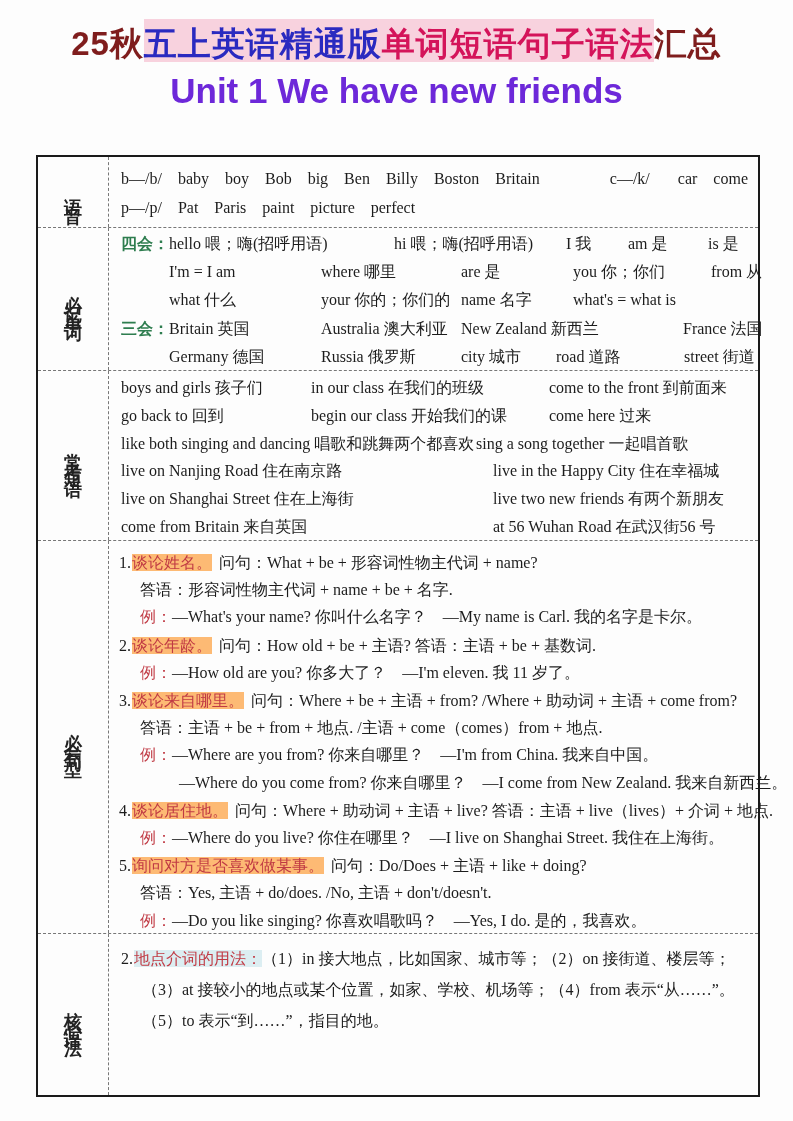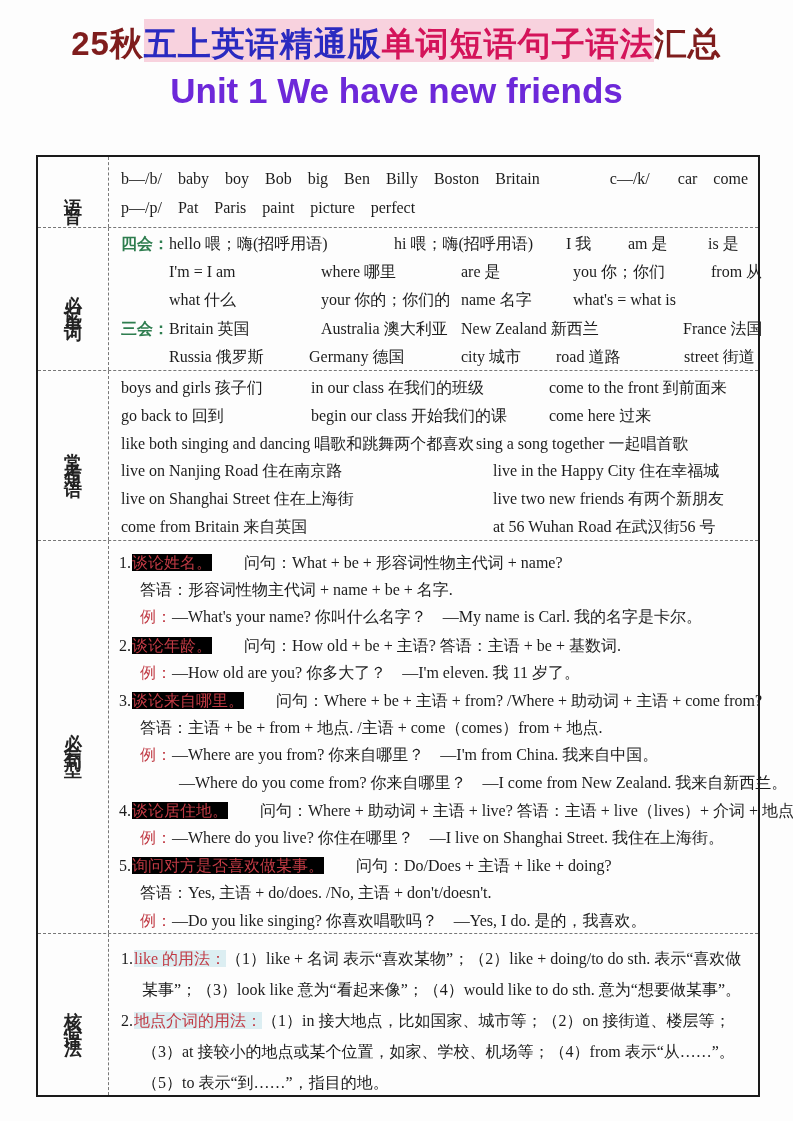--- a/index.html
+++ b/index.html
@@ -79,21 +79,21 @@
 
   
   .p-line { display:flex; line-height:27.8px; font-size:16px; white-space:nowrap; }
 
   
   .s-item { margin-bottom:1px; }
   .s-line { line-height:27.2px; font-size:16px; white-space:nowrap; }
   .s-sub  { padding-left:21px; }
   .s-cont { padding-left:60px; }
   .s-num  { margin-right:1px; }
-  .s-topic{ color:#C03A44; background:#000000; margin-right:32px; }
+  .s-topic{ color:#C03A44; background:#fdba74; margin-right:7px; }
   .ex-label{ color:#C03A44; }
 
   
   .g-item { font-size:16px; line-height:31px; padding-left:21px; text-indent:-21px; }
   .g-topic{ color:#C03A44; background:#DCEEF2; }
 </style>
 </head>
 <body>
 
 <div class="page">
@@ -153,22 +153,22 @@
         </div>
         <div class="w-line">
           <span class="w-key green">三会：</span>
           <span class="cell c152">Britain 英国</span>
           <span class="cell c140">Australia 澳大利亚</span>
           <span class="cell c222">New Zealand 新西兰</span>
           <span class="cell">France 法国</span>
         </div>
         <div class="w-line">
           <span class="w-key"></span>
+          <span class="cell c152">Germany 德国</span>
           <span class="cell c140">Russia 俄罗斯</span>
-          <span class="cell c152">Germany 德国</span>
           <span class="cell c95">city 城市</span>
           <span class="cell c128">road 道路</span>
           <span class="cell">street 街道</span>
         </div>
       </div>
     </div>
 
     <div class="trow r-phrases">
       <div class="tlabel">
         <span class="vert">常考短语</span>
@@ -268,22 +268,19 @@
 
       </div>
     </div>
 
     <div class="trow r-grammar">
       <div class="tlabel">
         <span class="vert">核心语法</span>
       </div>
       <div class="tcontent">
         <div class="g-item">
-          <span class="s-num">1.</span><span class="g-topic">like 的用法：</span><span>（1）like + 名词 表示“喜欢某物”；（2）like + doing/to do sth. 表示“喜欢做某事”；（3）look like 意为“看起来像”；（4）would like to do sth. 意为“想要做某事”。</span>
-        </div>
-        <div class="g-item">
           <span class="s-num">2.</span><span class="g-topic">地点介词的用法：</span><span>（1）in 接大地点，比如国家、城市等；（2）on 接街道、楼层等；（3）at 接较小的地点或某个位置，如家、学校、机场等；（4）from 表示“从……”。（5）to 表示“到……”，指目的地。</span>
         </div>
       </div>
     </div>
 
   </div>
 </div>
 
 </body></html>

